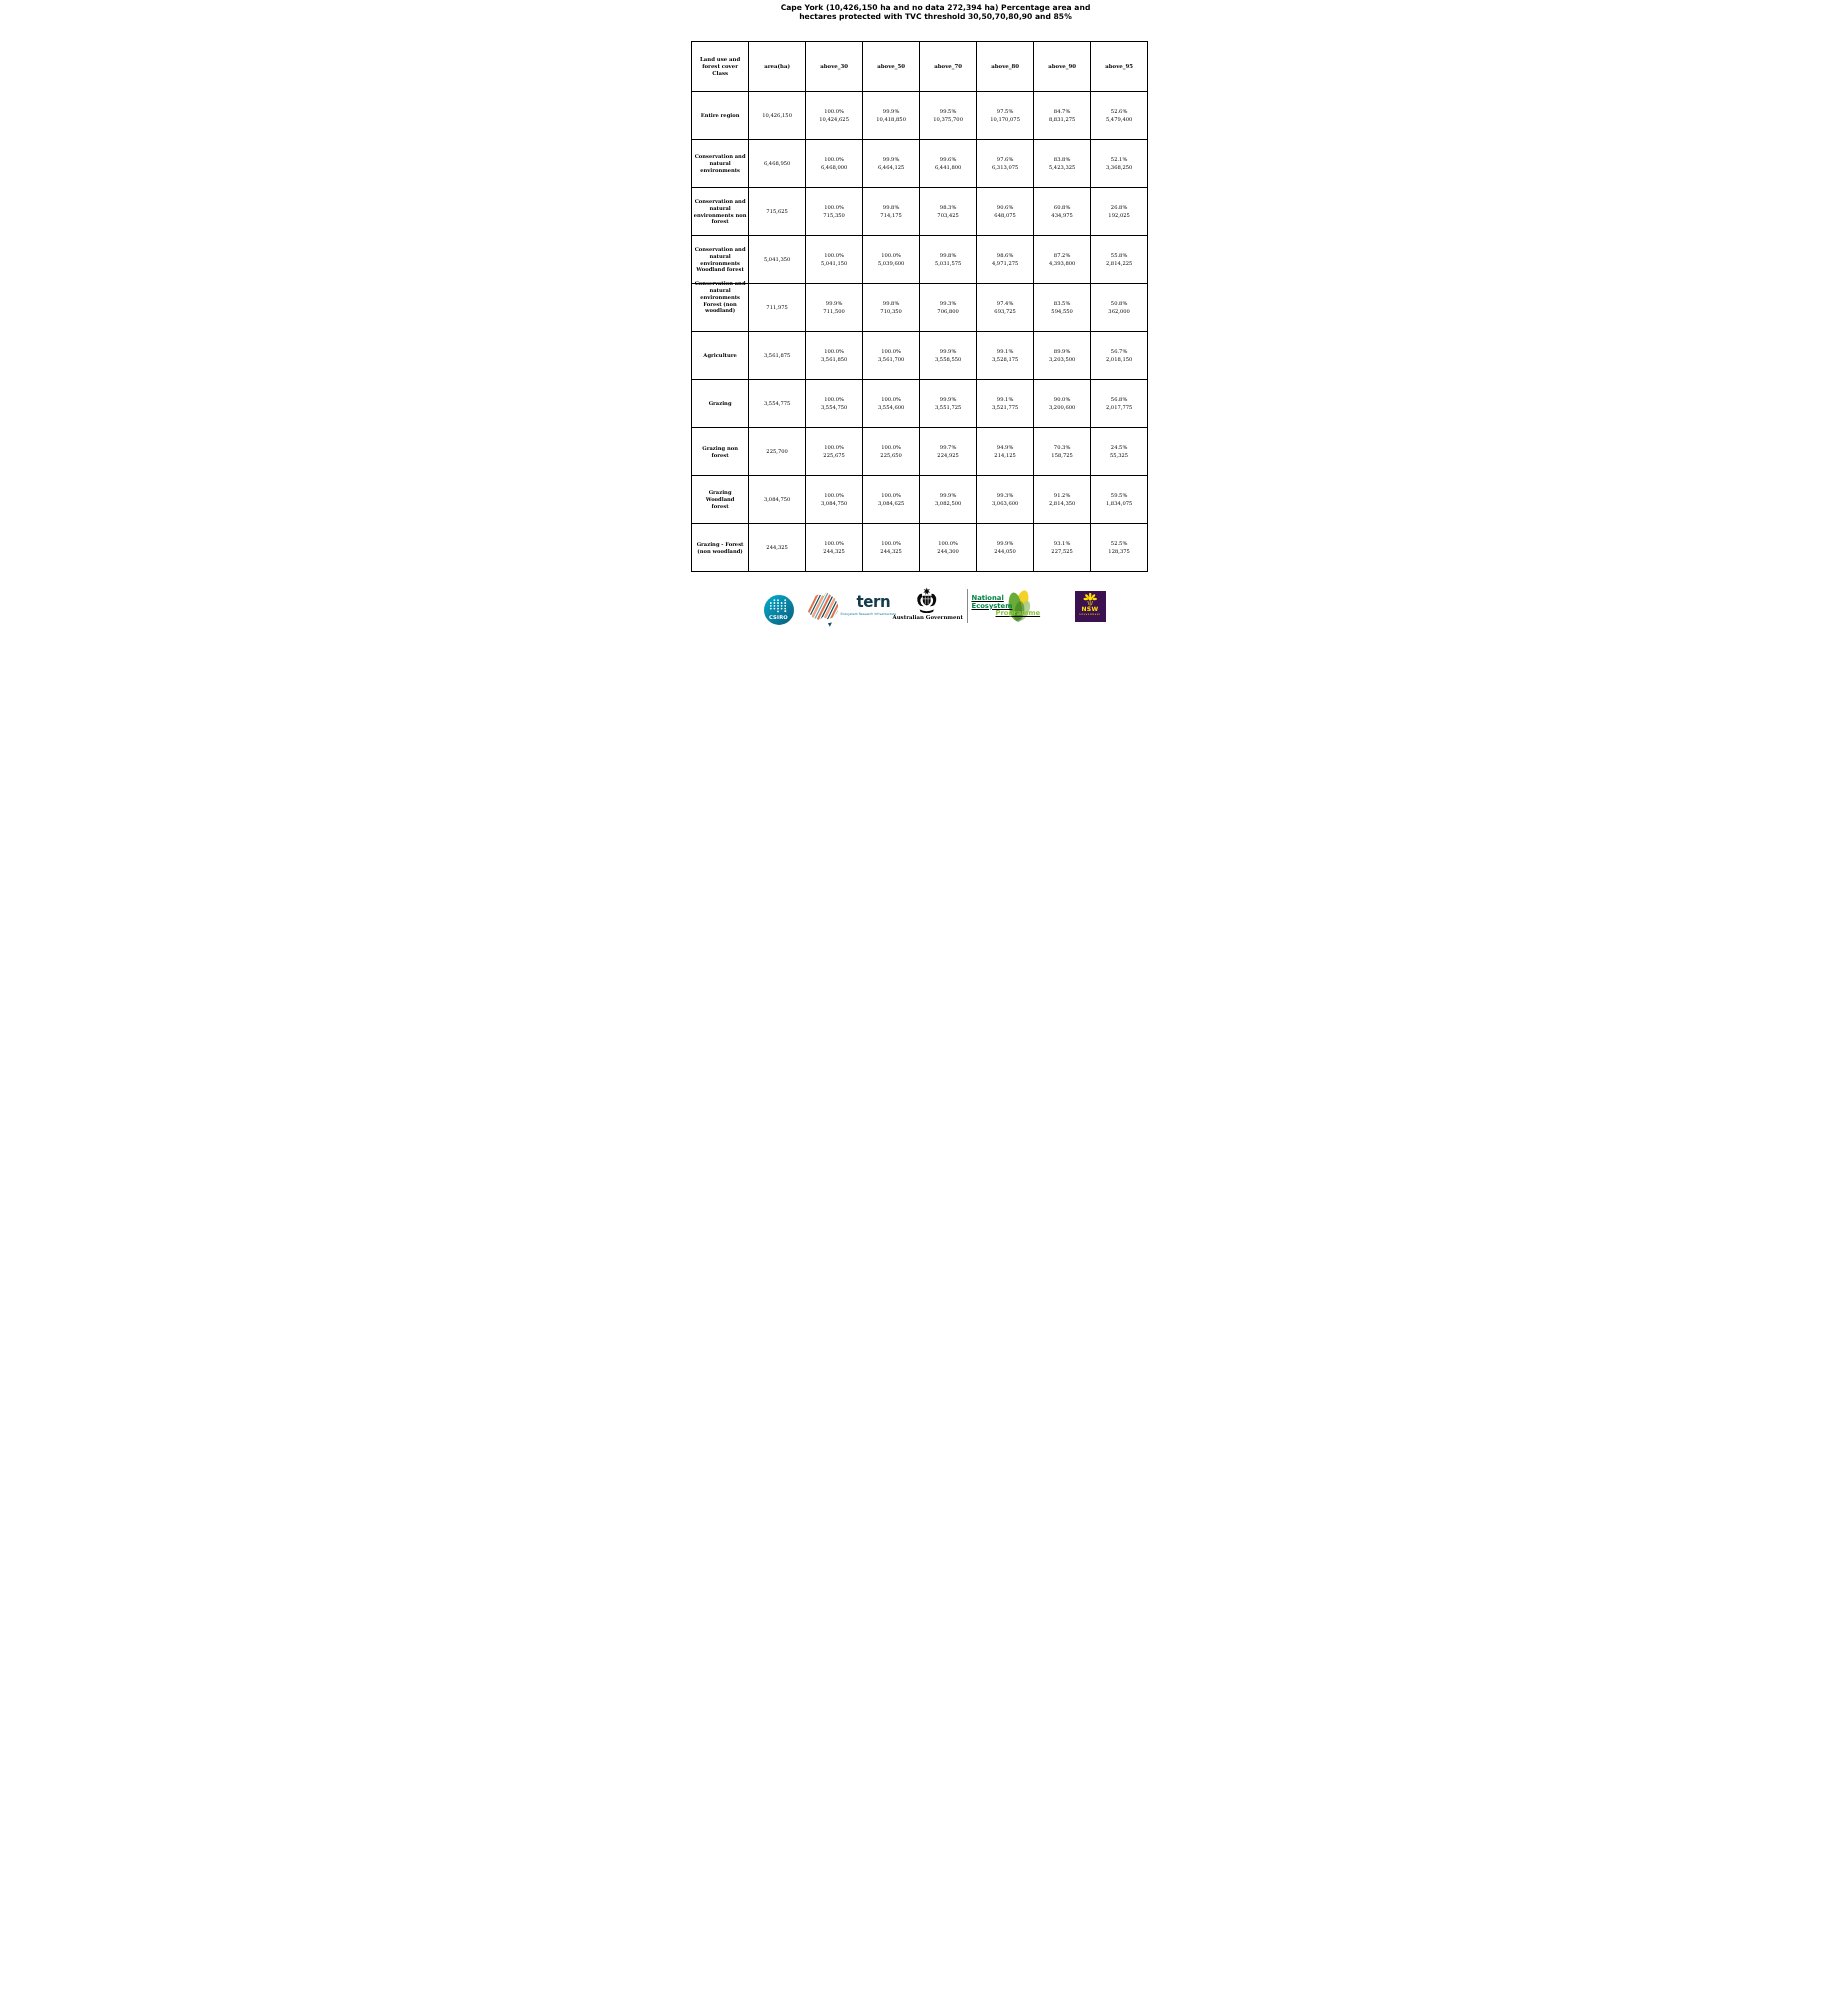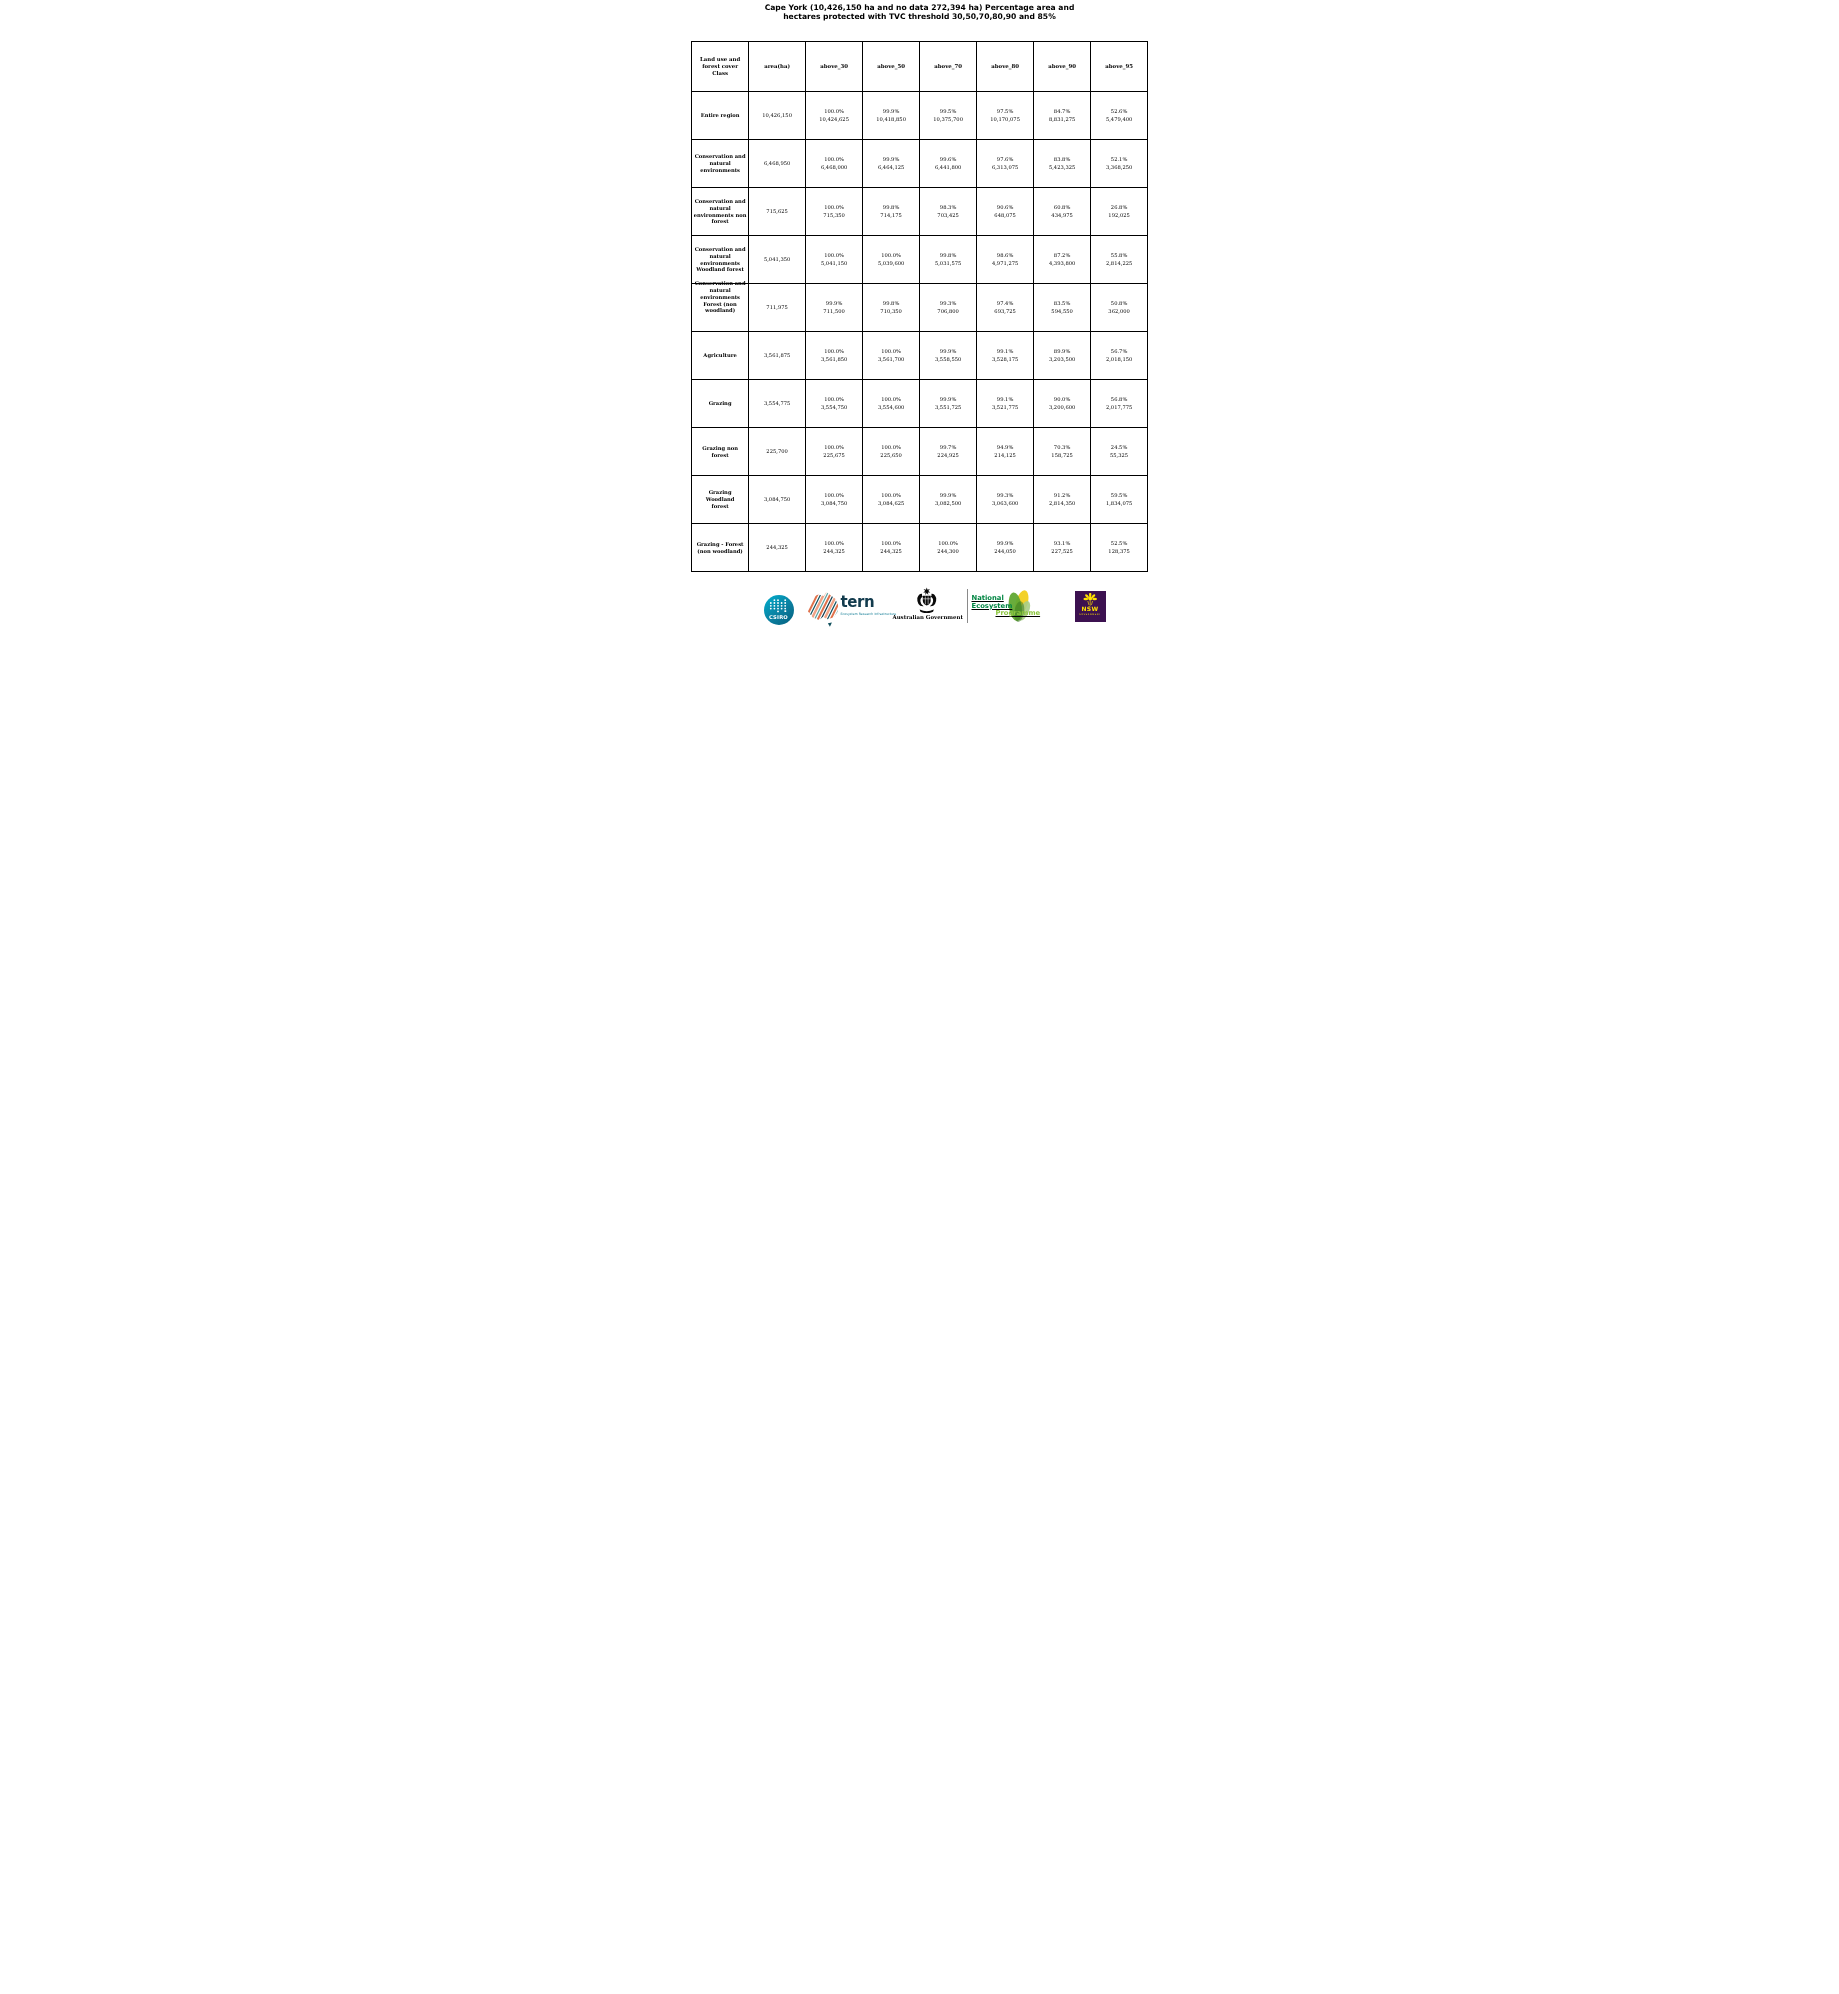--- a/index.html
+++ b/index.html
@@ -1,20 +1,20 @@
 <!DOCTYPE html>
 <html style="font-size:6.4px"><head>
 <meta charset="utf-8">
 <style>
   html,body{margin:0;padding:0;background:#ffffff;}
   .page{position:relative;width:460px;height:637px;margin:0 auto;background:#fff;
         font-family:"DejaVu Serif",serif;color:#000;overflow:hidden;}
 
   
-  .title{position:absolute;top:3.2px;left:0;width:100%;text-align:center;
+  .title{position:absolute;top:3.2px;left:16px;width:100%;text-align:center;
          font-family:"DejaVu Sans",sans-serif;font-weight:bold;font-size:7.6px;line-height:9.2px;}
 
   
   table.tvc{position:absolute;top:41px;left:1.6px;width:457px;border-collapse:collapse;
             table-layout:fixed;border:1.2px solid #000;}
   table.tvc col{width:12.5%;}
   table.tvc th,table.tvc td{border-left:0.6px solid #000;border-right:0.6px solid #000;
             text-align:center;vertical-align:middle;padding:0 1.6px;overflow:visible;}
   table.tvc thead tr{height:50px;border-bottom:1.2px solid #000;}
   table.tvc tbody tr{height:48px;border-top:1.2px solid #000;}
@@ -28,21 +28,21 @@
 
   
   .footer{position:absolute;top:583px;left:0;width:100%;height:50px;font-family:"DejaVu Sans",sans-serif;}
   .csiro{position:absolute;left:74px;top:12px;width:30px;height:30px;border-radius:50%;
          background:linear-gradient(140deg,#00b0cf 0%,#0b7fa0 55%,#045f7d 100%);}
   .csiro svg{position:absolute;left:0;top:0;}
   .csiro-text{position:absolute;left:0;top:19px;width:100%;text-align:center;color:#fff;
               font-weight:bold;font-size:5.2px;letter-spacing:0.2px;}
   .tern-map{position:absolute;left:113px;top:4.8px;}
   .tern-text{position:absolute;left:151px;top:11.2px;}
-  .tern-word{font-weight:bold;font-size:15px;line-height:16px;letter-spacing:-0.4px;color:#123b4d;}
+  .tern-word{font-weight:bold;font-size:15px;line-height:16px;letter-spacing:-0.4px;color:#123b4d;margin-left:16px;}
   .tern-sub{font-size:3.2px;color:#117c95;margin-top:1.6px;white-space:nowrap;}
   .ausgov{position:absolute;left:203px;top:4px;width:69px;text-align:center;}
   .ausgov svg{display:block;margin:0 auto;}
   .ausgov-text{font-family:"DejaVu Serif",serif;font-weight:bold;font-size:5.4px;margin-top:1.2px;white-space:nowrap;}
   .logo-divider{position:absolute;left:277px;top:6px;width:0.8px;height:34px;background:#8a8a8a;}
   .landcare{position:absolute;left:282px;top:12px;z-index:1;text-decoration:underline;}
   .lc1{font-weight:bold;font-size:6.8px;line-height:7.6px;color:#008542;}
   .lc2{font-weight:bold;font-size:6.8px;line-height:7.6px;color:#8dc63f;margin-left:24px;}
   .leaves{position:absolute;left:314px;top:3.2px;z-index:0;}
   .nsw{position:absolute;left:385px;top:8px;width:31px;height:31px;background:#3c1150;text-align:center;}

